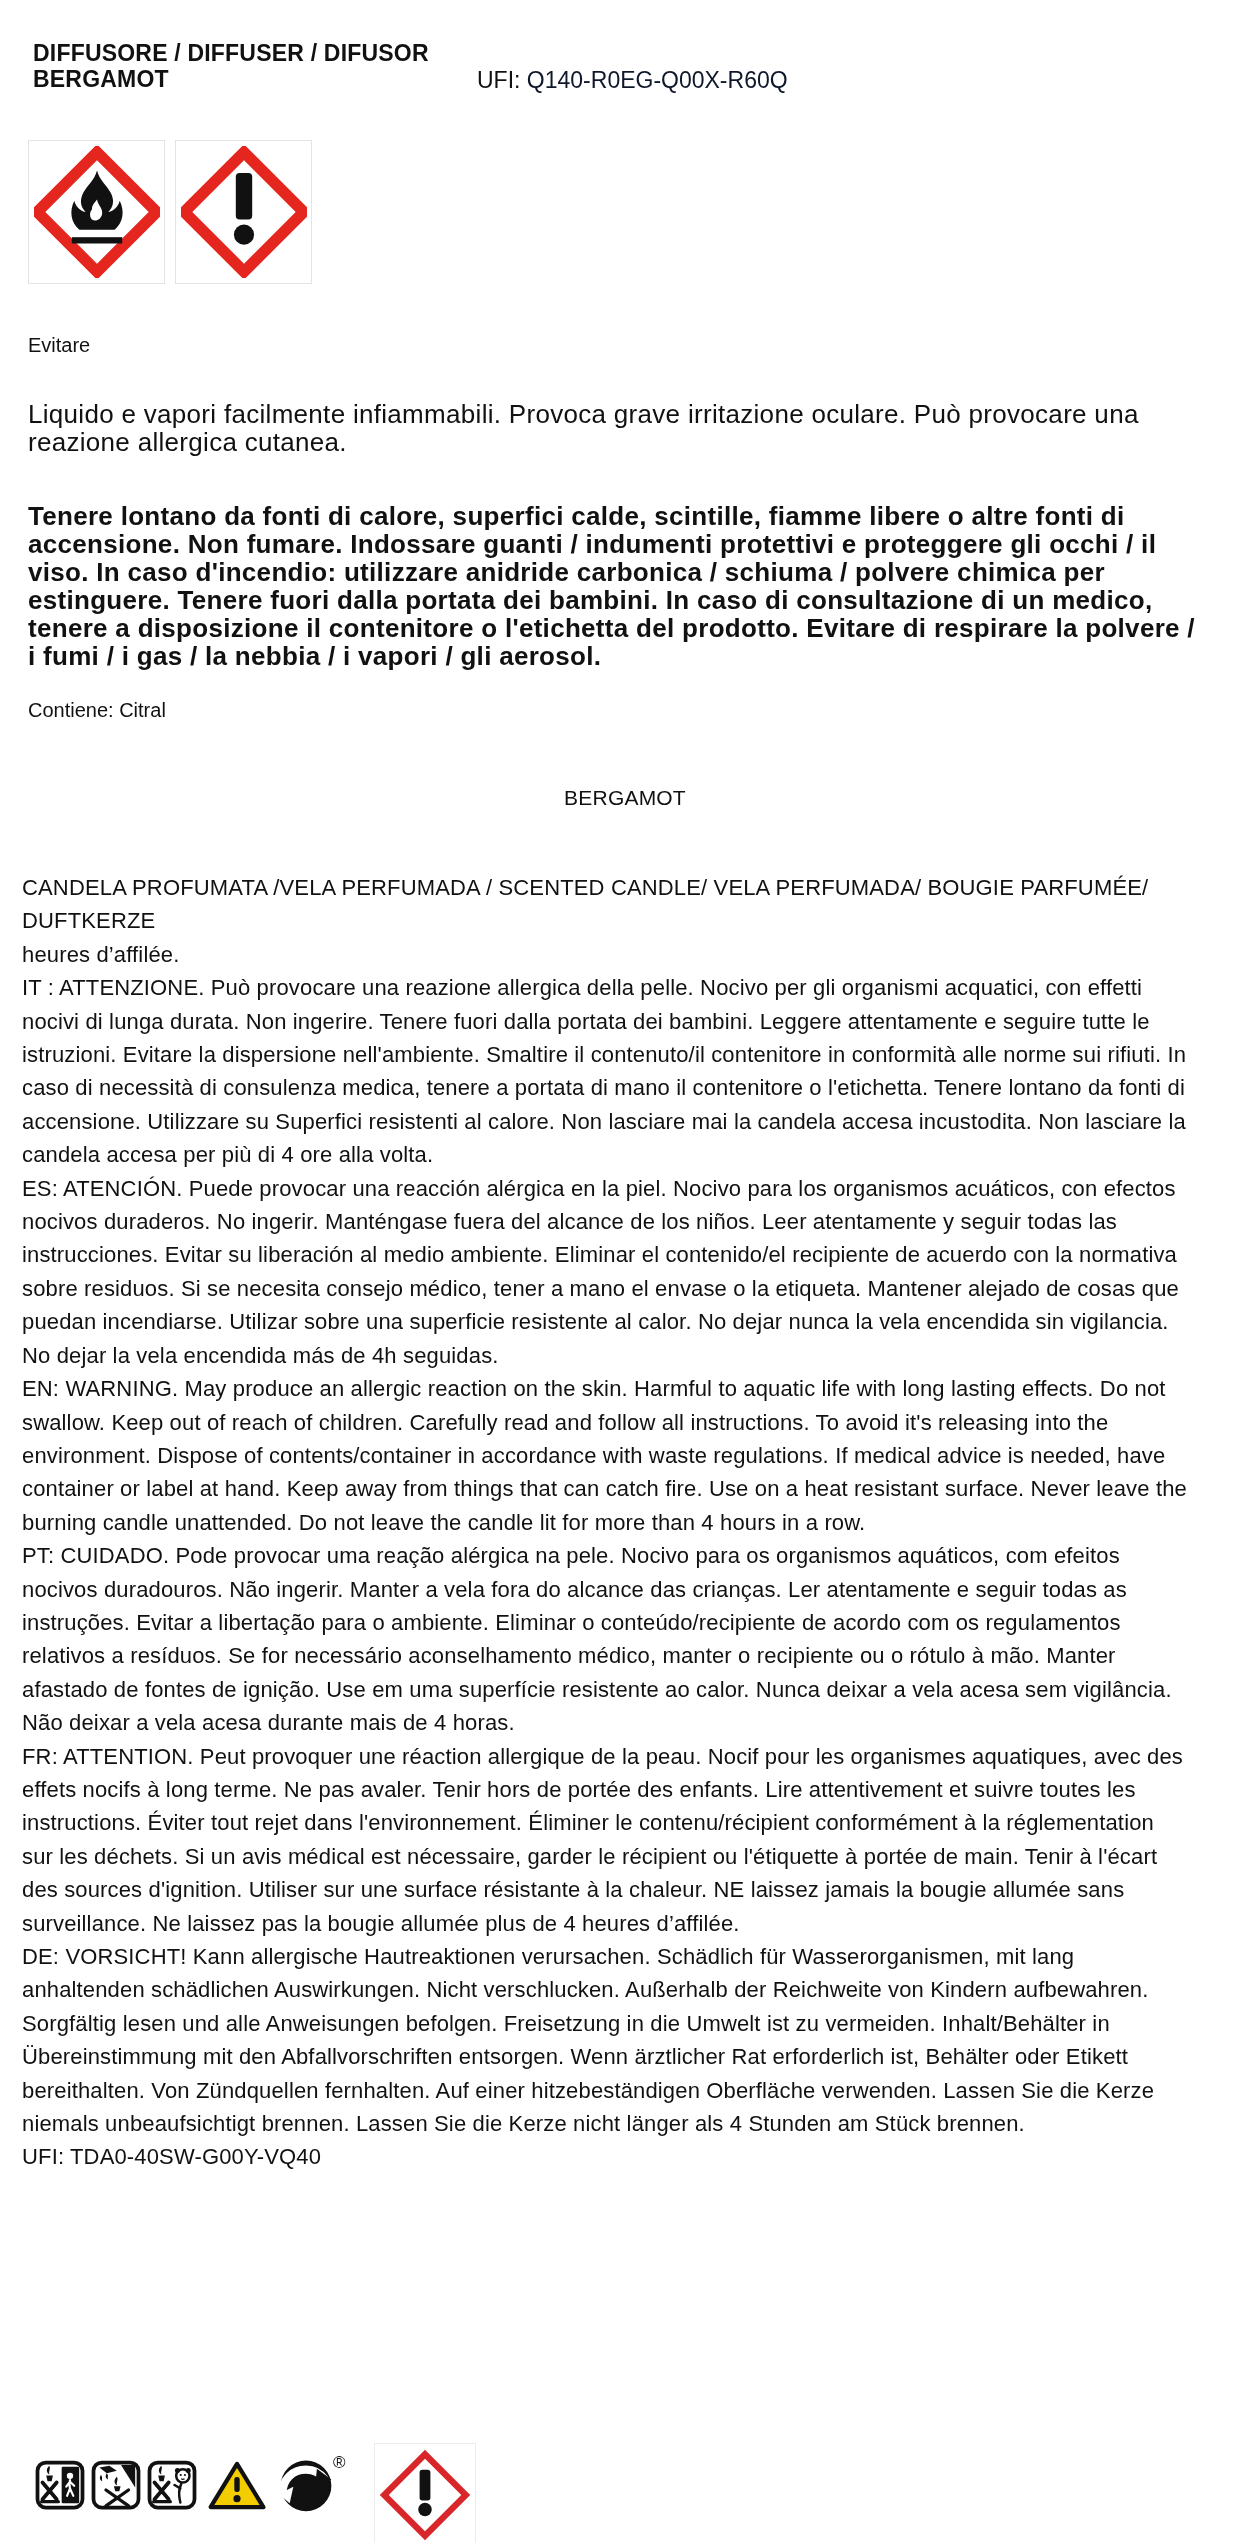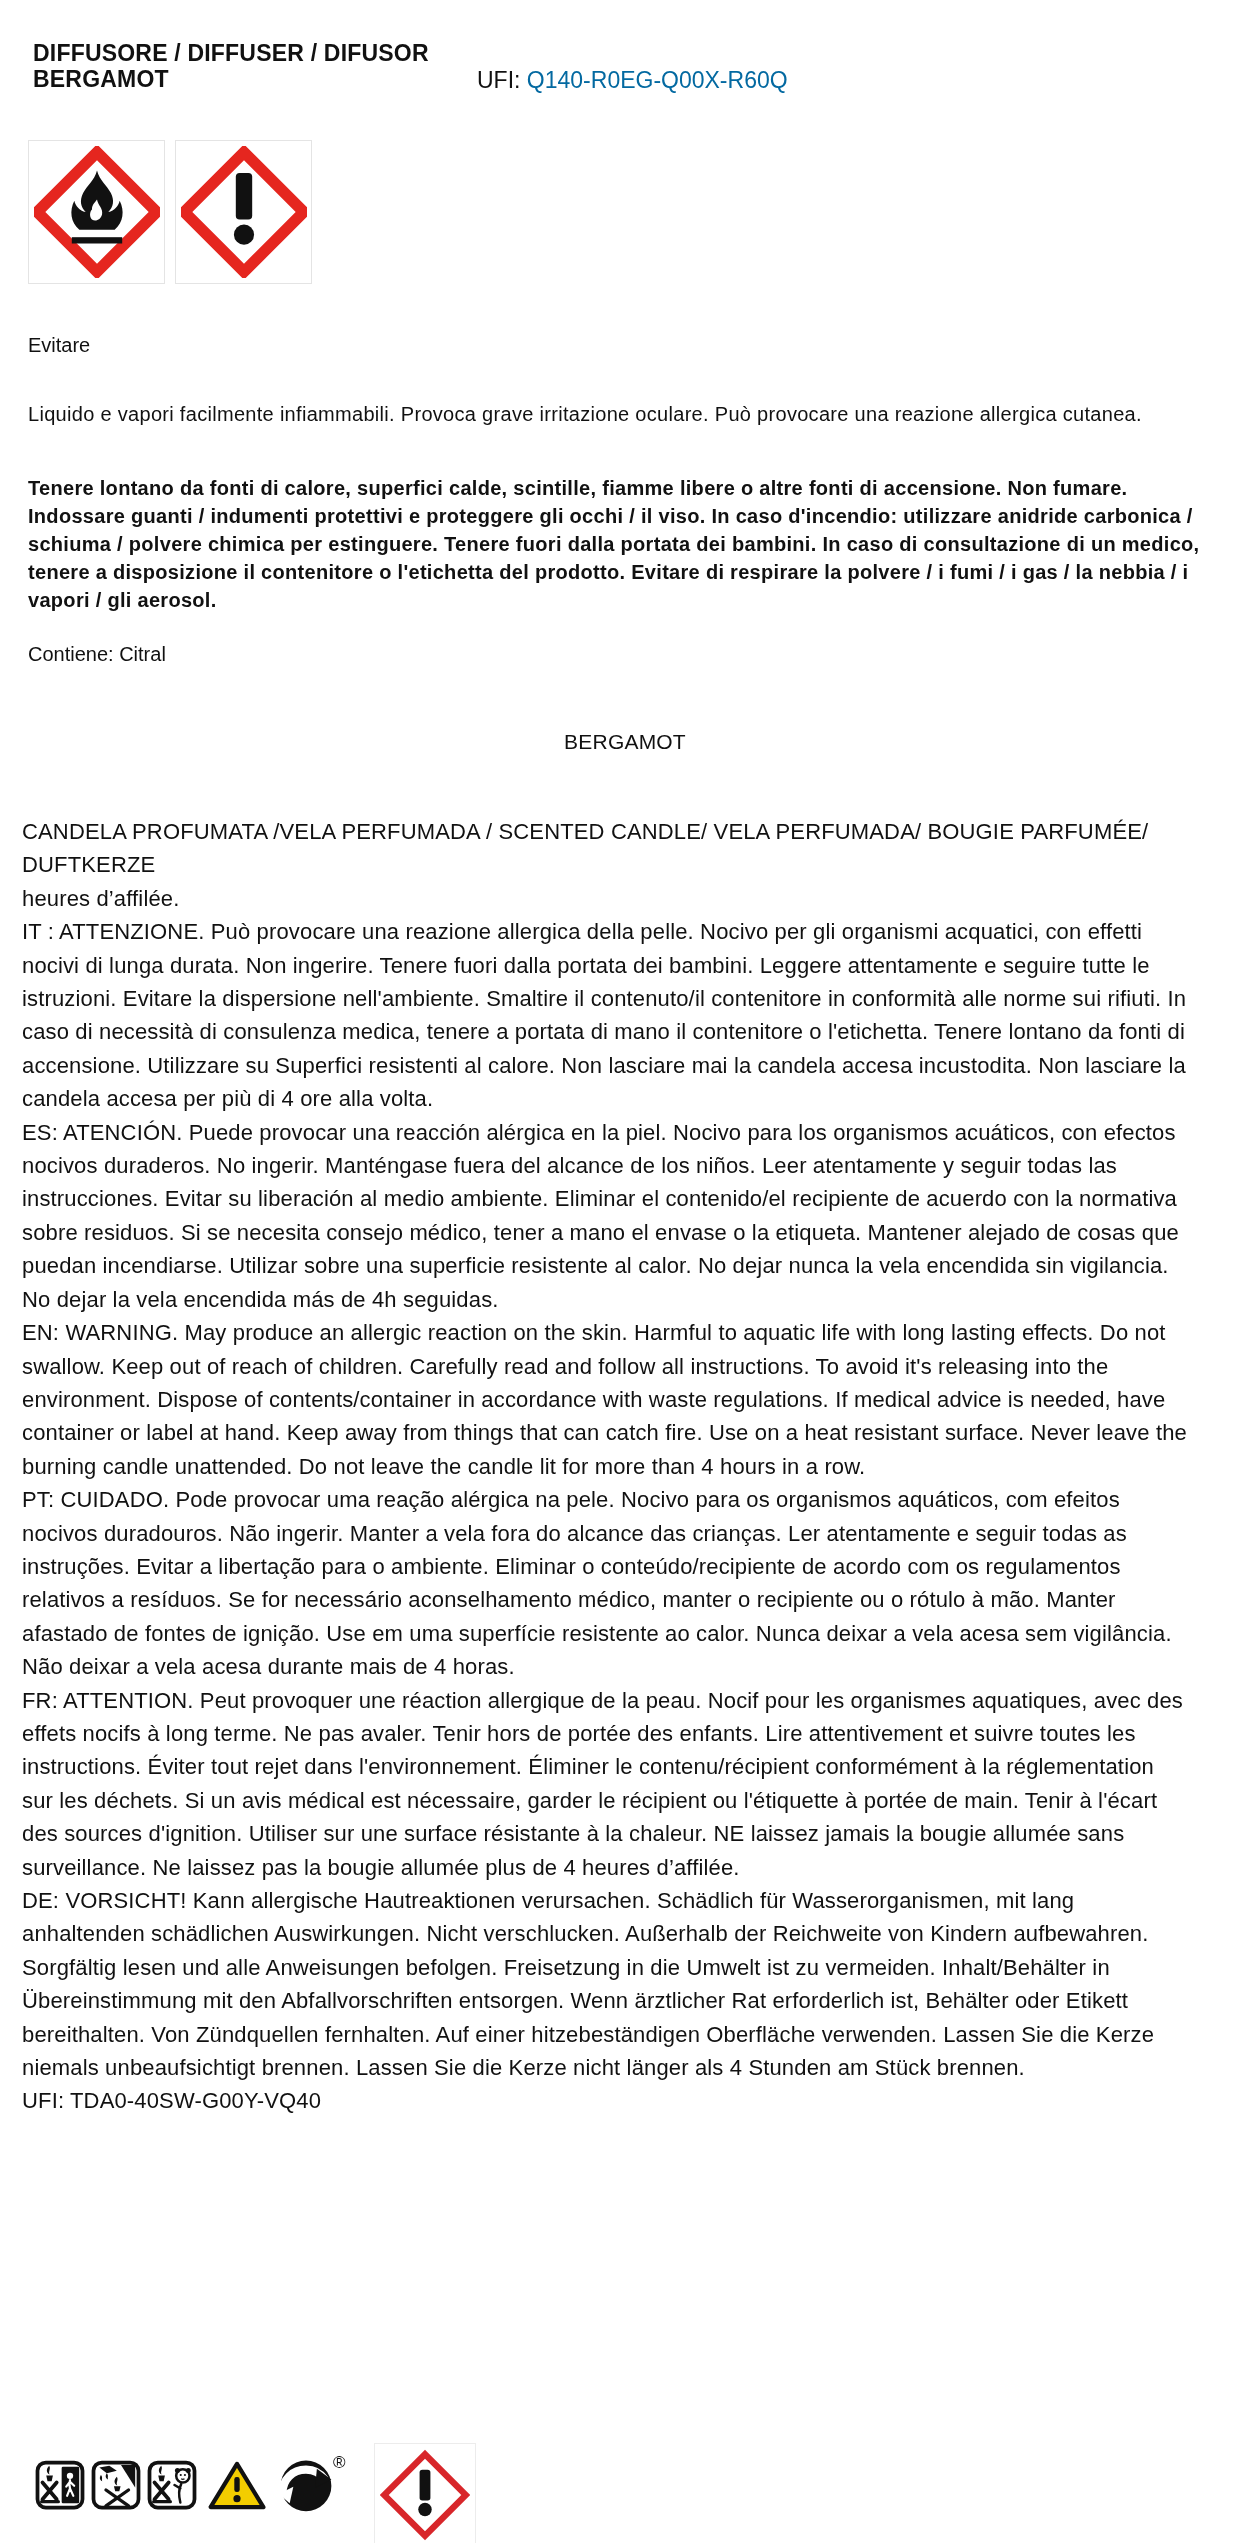--- a/index.html
+++ b/index.html
@@ -9,30 +9,30 @@
     -webkit-font-smoothing:antialiased;
   }
   .page{display:flex;flex-direction:column;height:2543px;position:relative;gap:16px;}
 
   
   .header{padding:40px 45px 0 33px;position:relative;}
   .title-line1{font-size:23px;font-weight:bold;line-height:26px;letter-spacing:.2px;}
   .title-row{position:relative;height:28px;}
   .title-line2{font-size:23px;font-weight:bold;line-height:26px;letter-spacing:.2px;}
   .ufi-top{position:absolute;left:444px;top:1px;font-size:23px;line-height:26px;}
-  .ufi-top .code{color:#0369a1;}
+  .ufi-top .code{color:#0f172a;}
 
   
   .ghs-row{display:flex;gap:10px;margin:30px 0 0 28px;}
   .ghs-box{width:135px;height:142px;border:1px solid #e4e4e4;background:#fff;
            display:flex;align-items:center;justify-content:center;}
 
   
   .signal-word{margin:33px 0 0 28px;font-size:20px;line-height:24px;}
-  .hz-par{margin:27px 48px 0 28px;font-size:20px;line-height:28px;letter-spacing:.3px;}
+  .hz-par{margin:27px 48px 0 28px;font-size:26px;line-height:28px;letter-spacing:.3px;}
   .hz-par2{margin-top:30px;font-weight:bold;}
   .contains{margin:12px 0 0 28px;font-size:20px;line-height:24px;}
 
   
   .product-heading{margin-top:48px;text-align:center;font-size:21px;letter-spacing:.2px;}
 
   
   .ml-block{margin:45px 62px 0 22px;font-size:22px;line-height:33.4px;letter-spacing:.15px;}
   .ml-block p{margin:0;}
 

